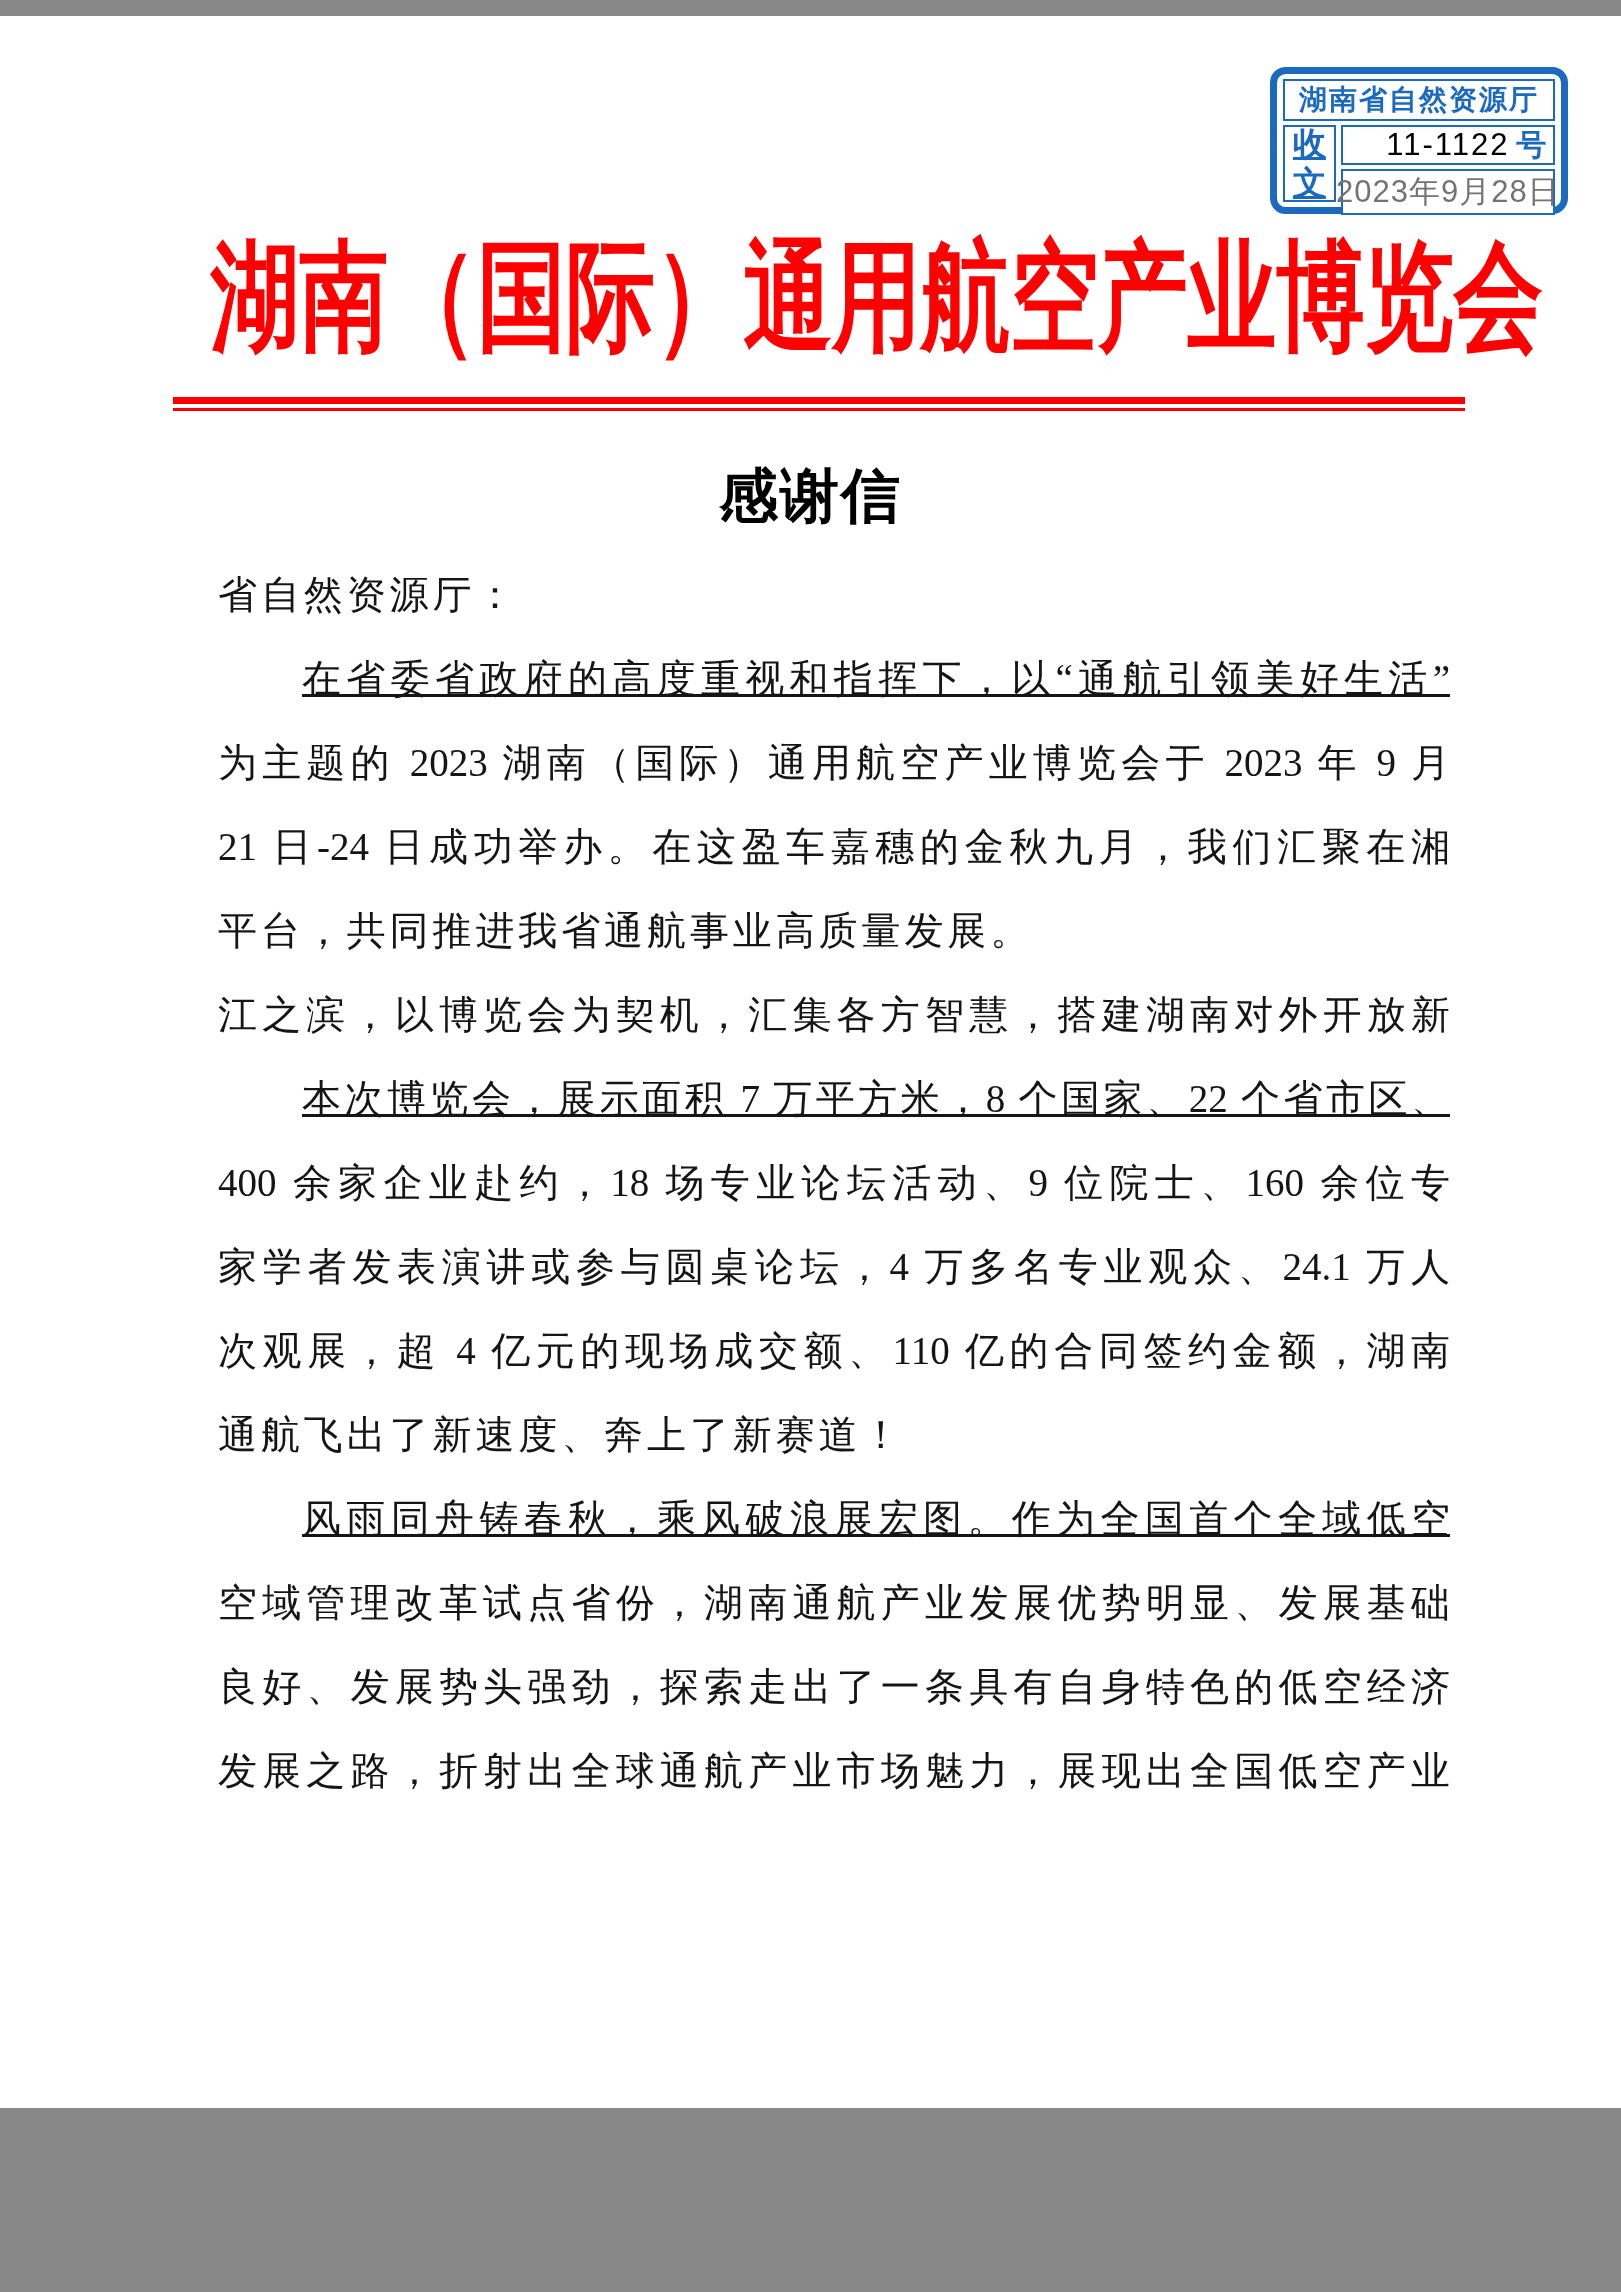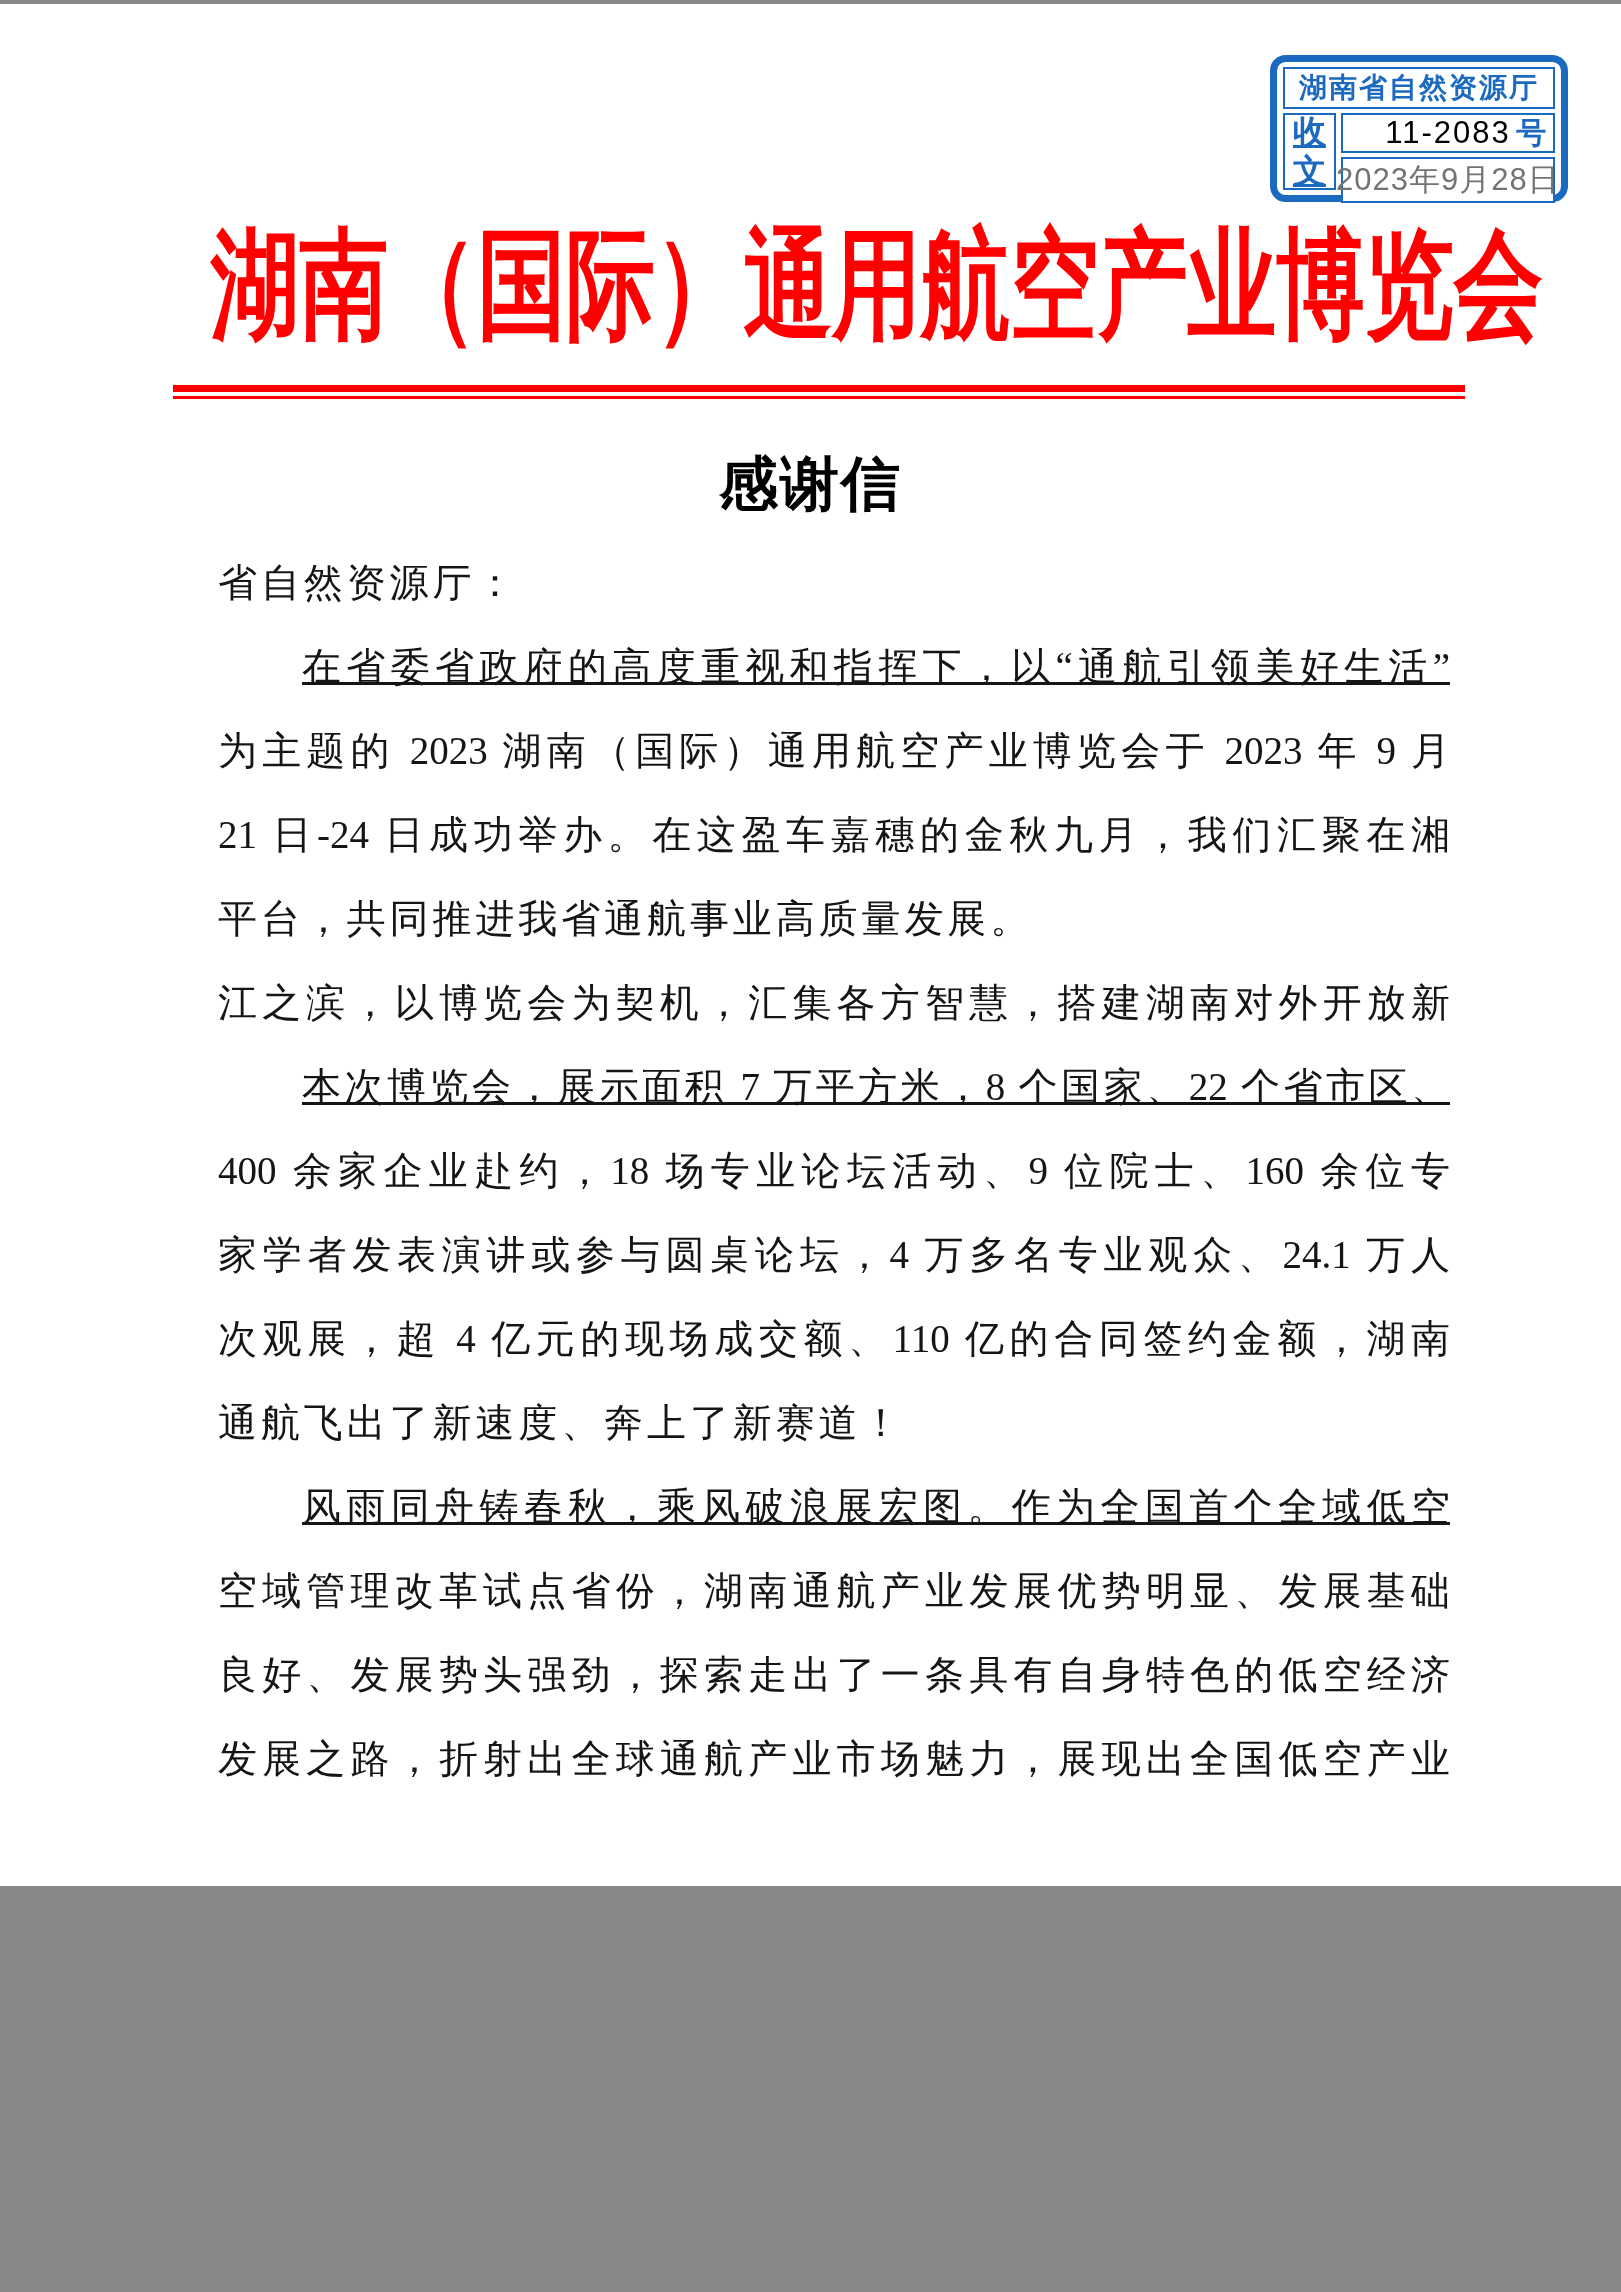--- a/index.html
+++ b/index.html
@@ -1,19 +1,19 @@
 <!DOCTYPE html>
 <html lang="zh"><head>
 <meta charset="utf-8">
 <style>
   html,body{margin:0;padding:0;background:#888;}
   .page{
     position:relative;
-    width:1621px;height:1882px;
-    margin:4px auto;
+    width:1621px;height:2092px;
+    margin:16px auto;
     background:#ffffff;
     overflow:hidden;
     font-family:"Liberation Serif","DejaVu Serif",serif;
   }
 
   
   .stamp{
     position:absolute;left:1270px;top:51px;width:298px;height:147px;
     box-sizing:border-box;
     border:7.8px solid #1c6abf;border-radius:15.7px;
@@ -93,21 +93,21 @@
 <div class="page">
 
   <div class="stamp">
     <div class="stamp-cell stamp-org">湖南省自然资源厅</div>
     <div class="stamp-bottom">
       <div class="stamp-cell stamp-recv">
         <div class="stamp-recv-inner">收文</div>
       </div>
       <div class="stamp-right">
         <div class="stamp-cell stamp-number">
-          <span>11-2083</span>
+          <span>11-1122</span>
           <span class="unit">号</span>
         </div>
         <div class="stamp-cell stamp-date">2023年9月28日</div>
       </div>
     </div>
   </div>
 
   <div class="letterhead-title">湖南（国际）通用航空产业博览会</div>
 
   <div class="rule rule-top">

